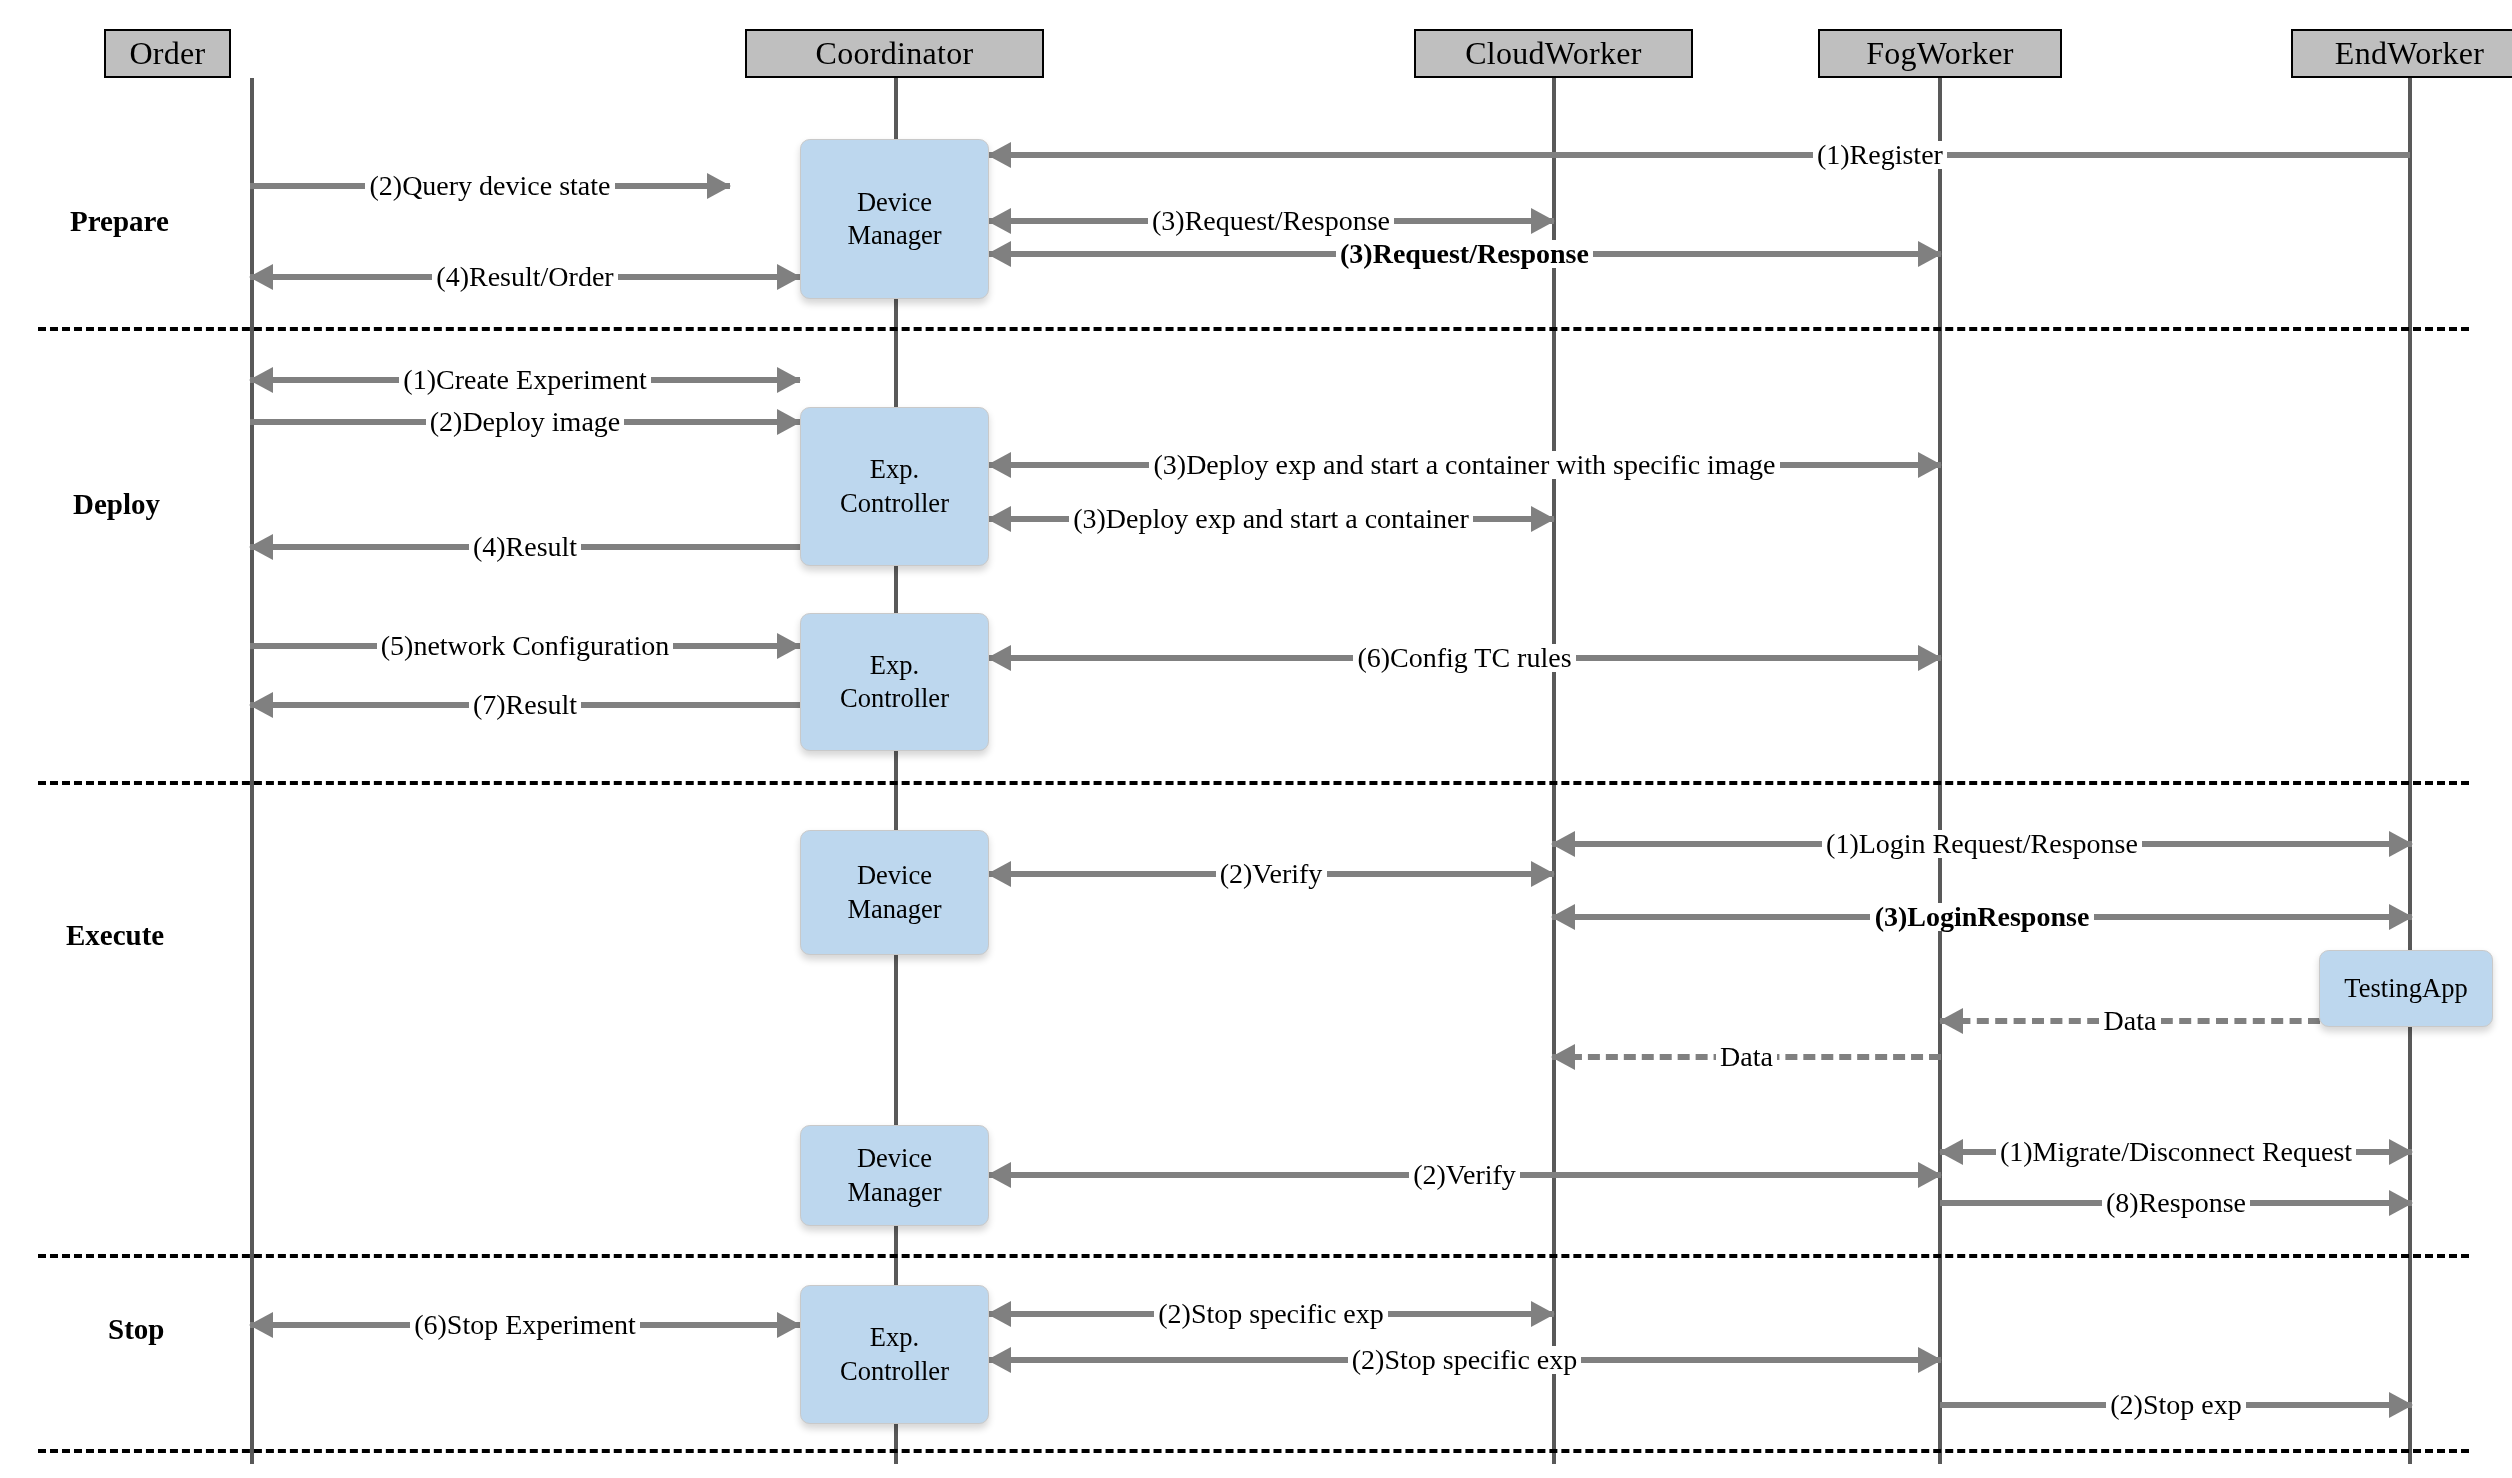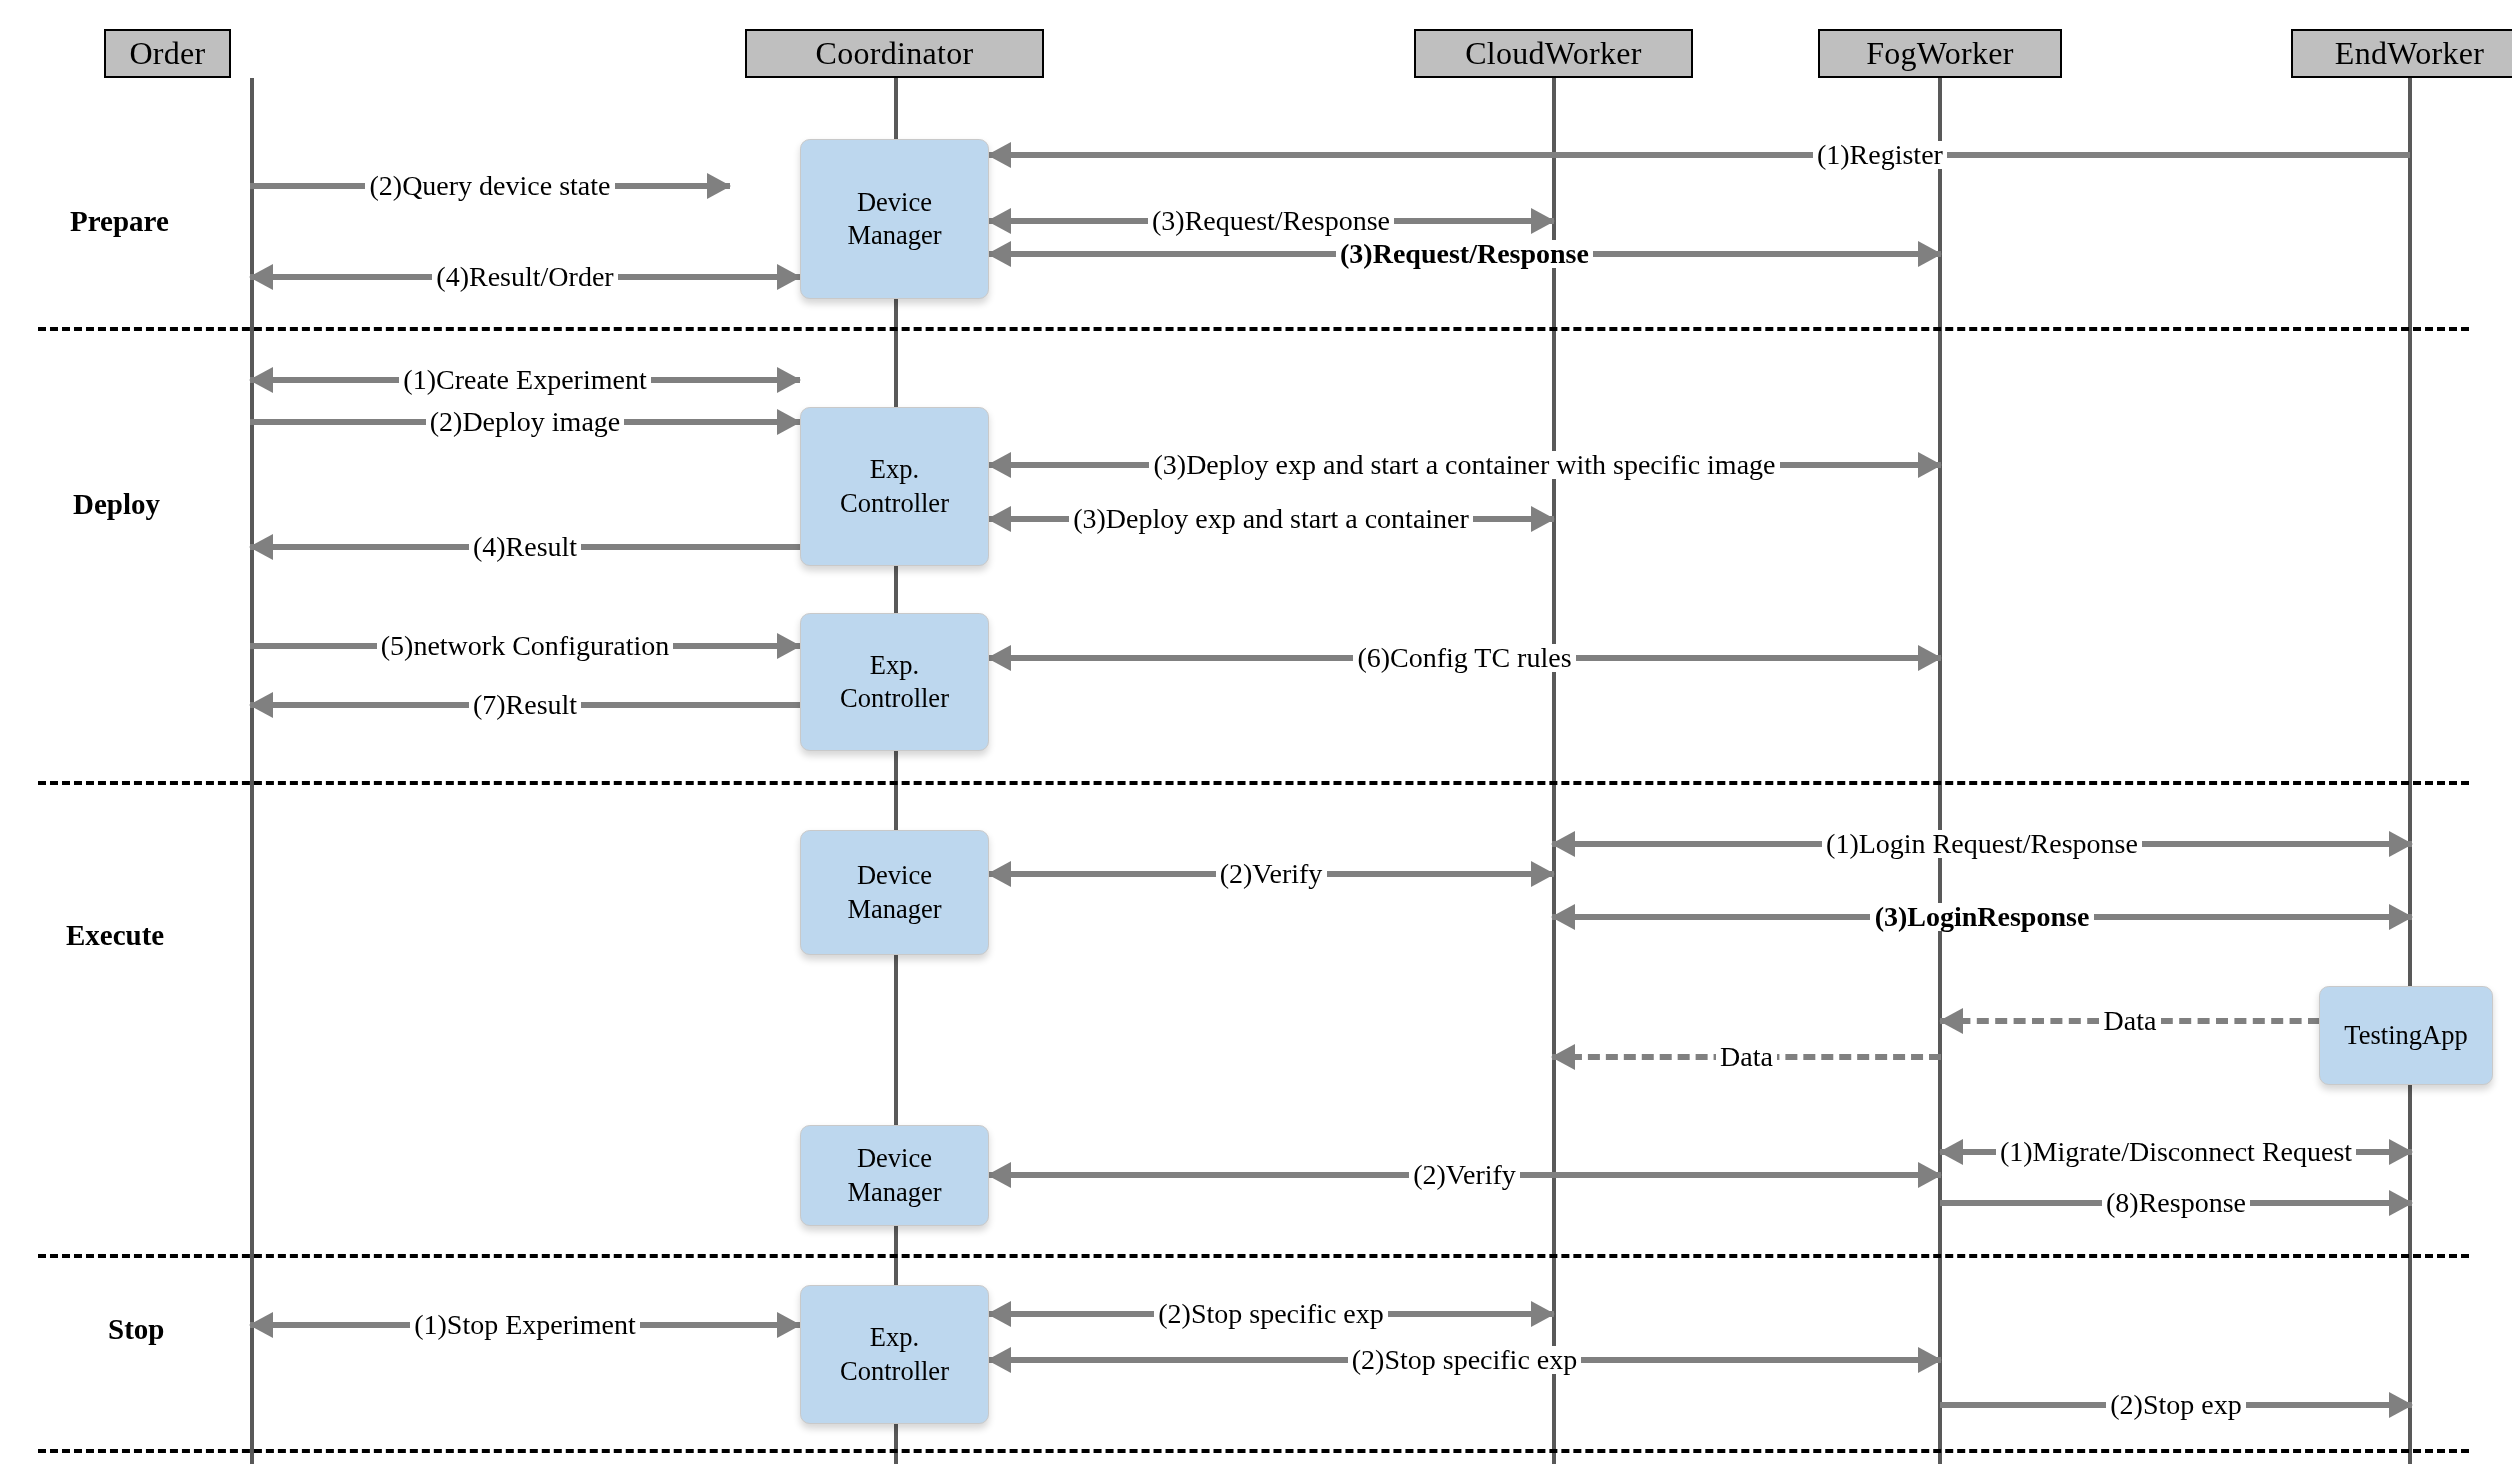--- a/index.html
+++ b/index.html
@@ -159,21 +159,21 @@
   <div class="comp" style="left:800px;top:1125px;width:189px;height:101px;">
     <span>Device</span>
     <span>Manager</span>
   </div>
 
   <div class="comp" style="left:800px;top:1285px;width:189px;height:139px;">
     <span>Exp.</span>
     <span>Controller</span>
   </div>
 
-  <div class="comp" style="left:2319px;top:986px;width:174px;height:99px;justify-content:center;">
+  <div class="comp" style="left:2319px;top:950px;width:174px;height:77px;justify-content:center;">
     <span>TestingApp</span>
   </div>
 
   <div class="msg" style="left:988px;top:143px;width:1422px;">
     <div class="line"></div>
     <div class="head left"></div>
     <div class="txt" style="margin-left:58%;">(1)Register</div>
   </div>
 
   <div class="msg" style="left:250px;top:174px;width:480px;">
@@ -305,21 +305,21 @@
   <div class="msg" style="left:1940px;top:1191px;width:472px;">
     <div class="line"></div>
     <div class="head right"></div>
     <div class="txt">(8)Response</div>
   </div>
 
   <div class="msg" style="left:250px;top:1313px;width:550px;">
     <div class="line"></div>
     <div class="head left"></div>
     <div class="head right"></div>
-    <div class="txt">(1)Stop Experiment</div>
+    <div class="txt">(6)Stop Experiment</div>
   </div>
 
   <div class="msg" style="left:988px;top:1302px;width:566px;">
     <div class="line"></div>
     <div class="head left"></div>
     <div class="head right"></div>
     <div class="txt">(2)Stop specific exp</div>
   </div>
 
   <div class="msg" style="left:988px;top:1348px;width:953px;">

